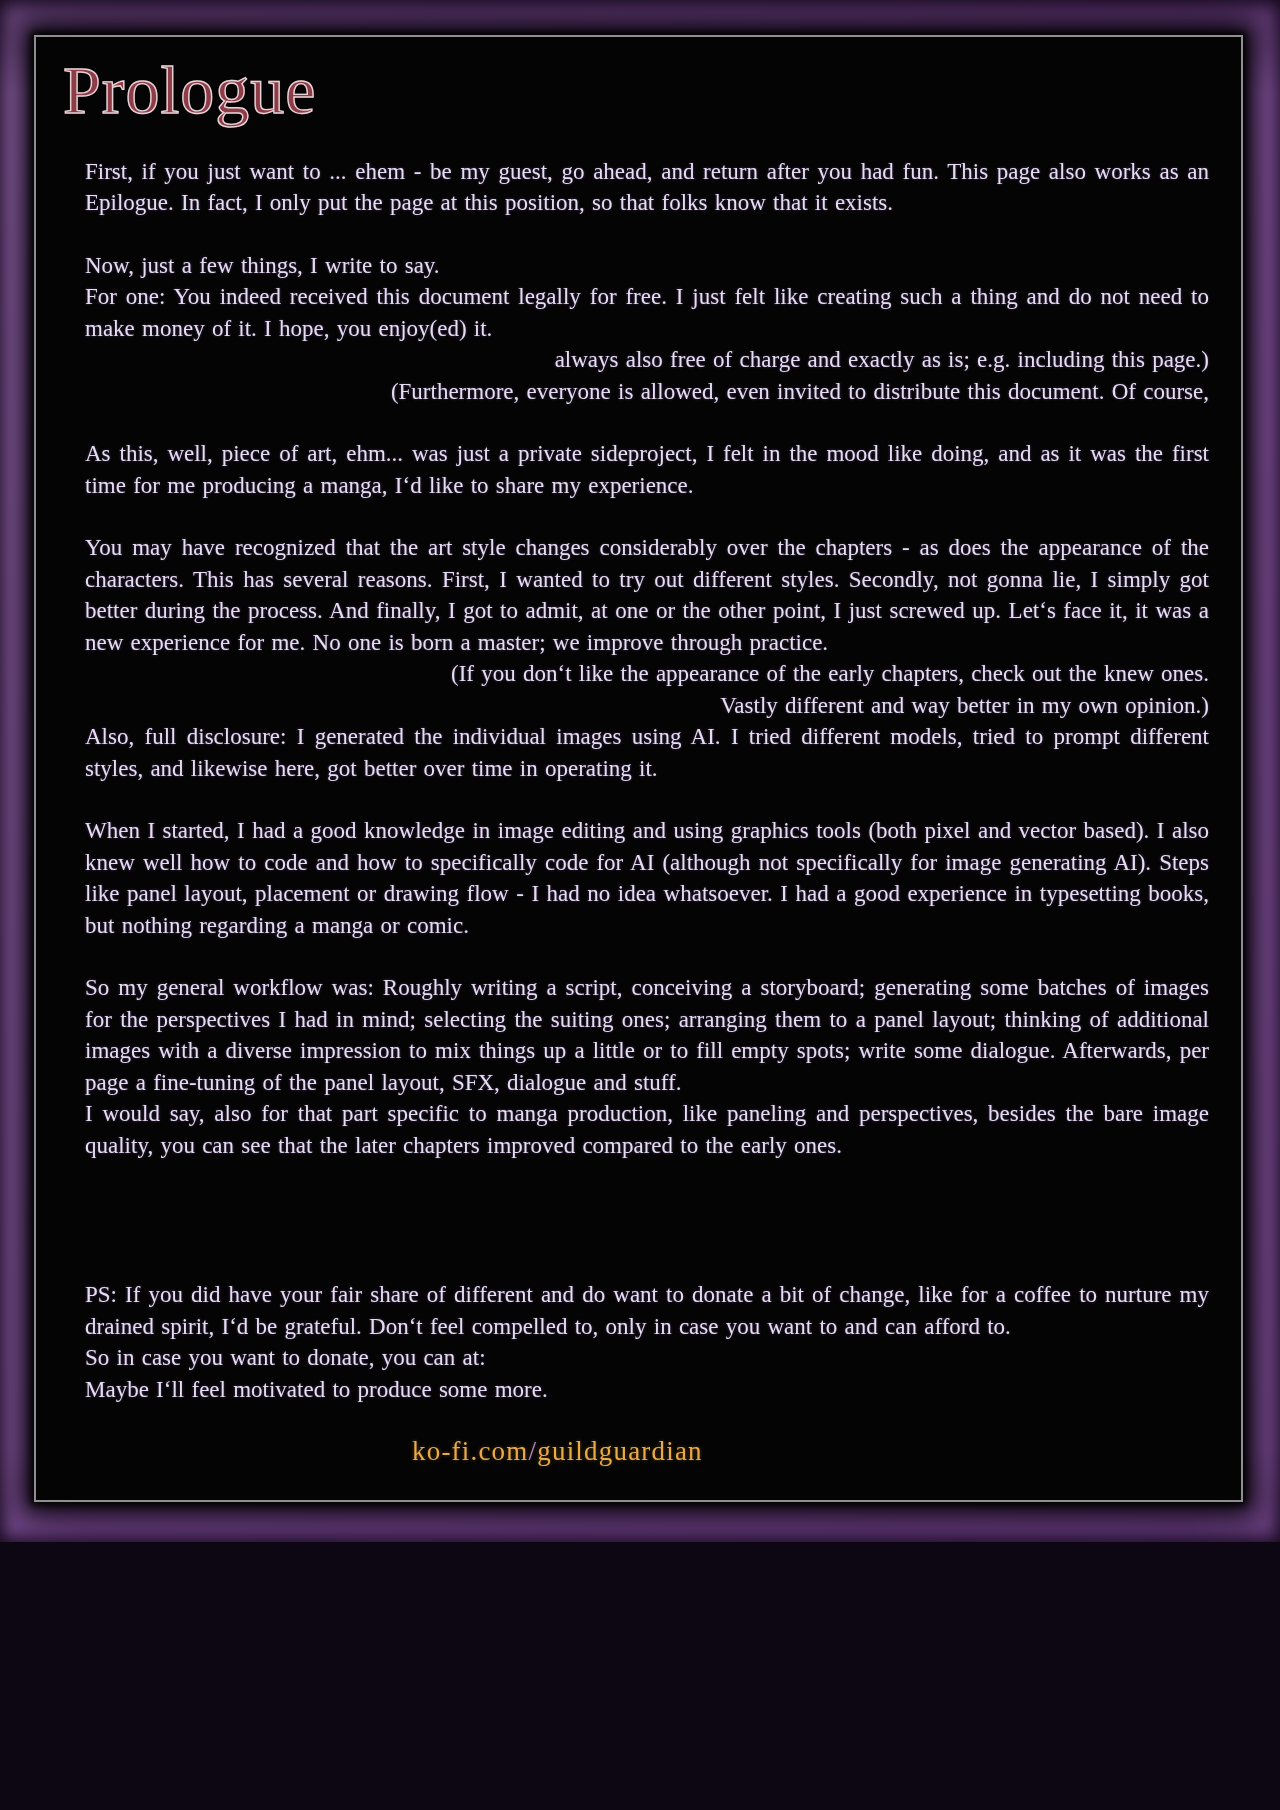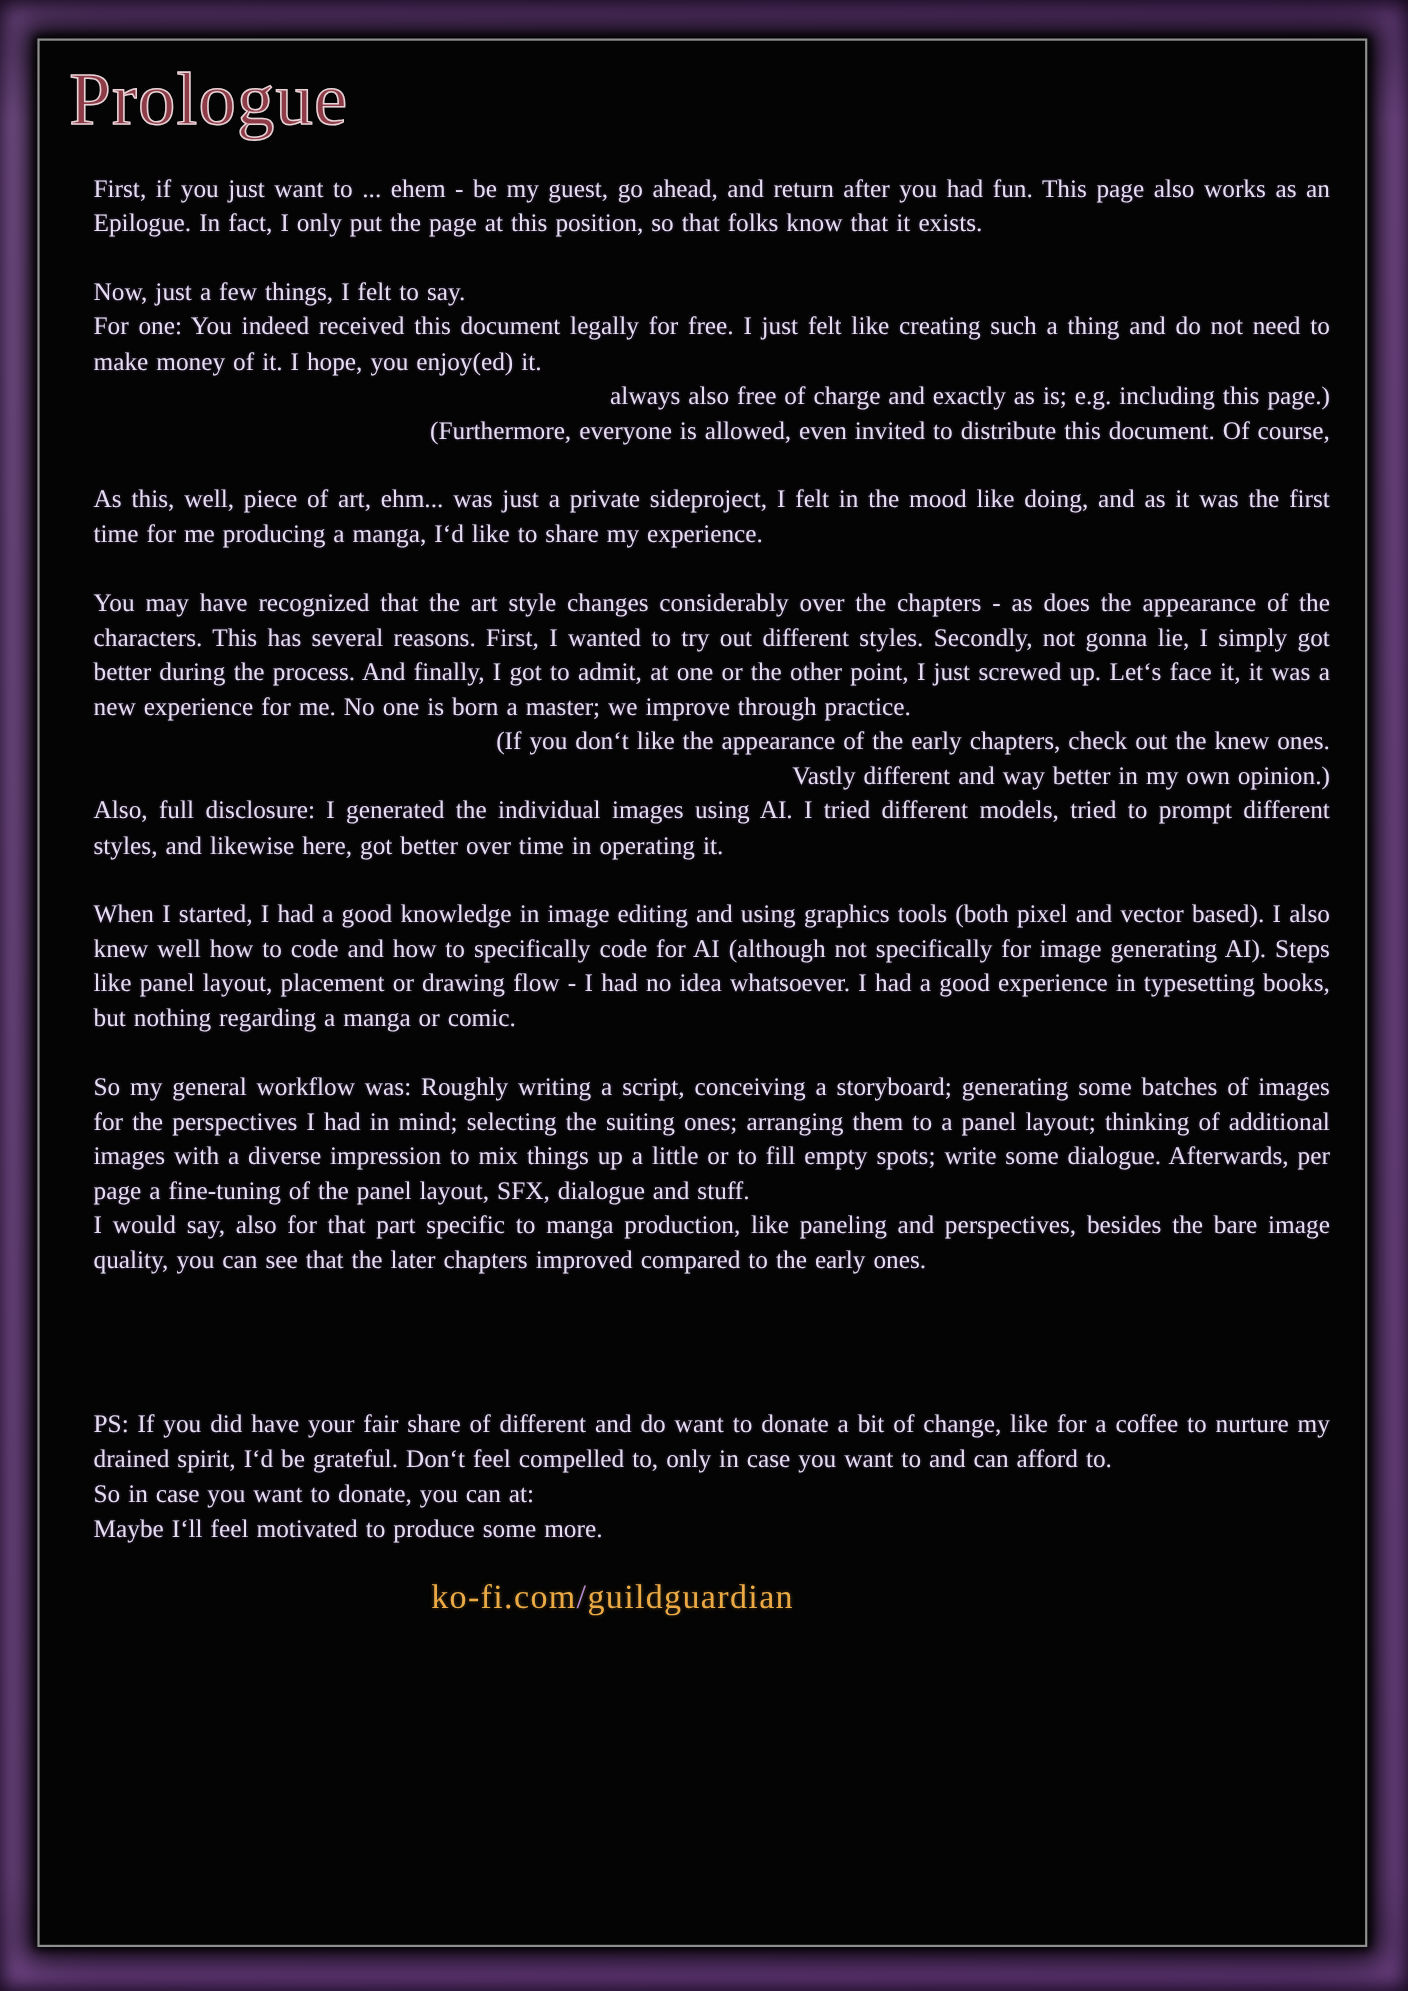--- a/index.html
+++ b/index.html
@@ -3,21 +3,21 @@
 <meta charset="utf-8">
 <style>
   html, body {
     margin: 0;
     padding: 0;
     background: #0d0613;
   }
   .stage {
     position: relative;
     width: 1280px;
-    height: 1810px;
+    height: 1542px;
     overflow: hidden;
     font-family: "Liberation Serif", serif;
   }
   
   .frame {
     position: absolute;
     inset: 0;
     background:
       linear-gradient(180deg, rgba(20,6,30,0.45) 0%, rgba(0,0,0,0) 6%, rgba(0,0,0,0) 94%, rgba(20,6,30,0.25) 100%),
       linear-gradient(90deg, rgba(230,210,245,0.10) 0%, rgba(0,0,0,0) 7%, rgba(0,0,0,0) 93%, rgba(230,210,245,0.08) 100%),
@@ -58,45 +58,46 @@
   .right { text-align: right; }
   .ps-group { margin-top: 118px; }
   .em { }
   .link-row {
     margin-top: 31px;
     padding-left: 307px;
   }
   .kofi {
     display: inline-block;
     color: #ecaa45;
-    font-size: 31px;
+    font-size: 27px;
     letter-spacing: 1.2px;
     text-decoration: none;
     text-shadow: 0 0 4px rgba(236,170,69,0.35);
     cursor: pointer;
+    margin-left: 20px;
   }
   .kofi .slash { color: #b48bd4; }
 </style>
 </head>
 <body>
 
 <div class="stage">
   <div class="frame">
     <div class="page">
 
       <h1 class="title">Prologue</h1>
 
       <div class="doc">
 
         <div class="group">
           <div class="just">First, if you just want to ... ehem - be my guest, go ahead, and return after you had fun. This page also works as an Epilogue. In fact, I only put the page at this position, so that folks know that it exists.</div>
         </div>
 
         <div class="group">
-          <div>Now, just a few things, I felt to say.</div>
+          <div>Now, just a few things, I write to say.</div>
           <div class="just">For one: You indeed received this document legally for free. I just felt like creating such a thing and do not need to make money of it. I hope, you enjoy(ed) it.</div>
           <div class="right">always also free of charge and exactly as is; e.g. including this page.)</div>
           <div class="right">(Furthermore, everyone is allowed, even invited to distribute this document. Of course,</div>
         </div>
 
         <div class="group">
           <div class="just">As this, well, piece of art, ehm... was just a private sideproject, I felt in the mood like doing, and as it was the first time for me producing a manga, I‘d like to share my experience.</div>
         </div>
 
         <div class="group">

